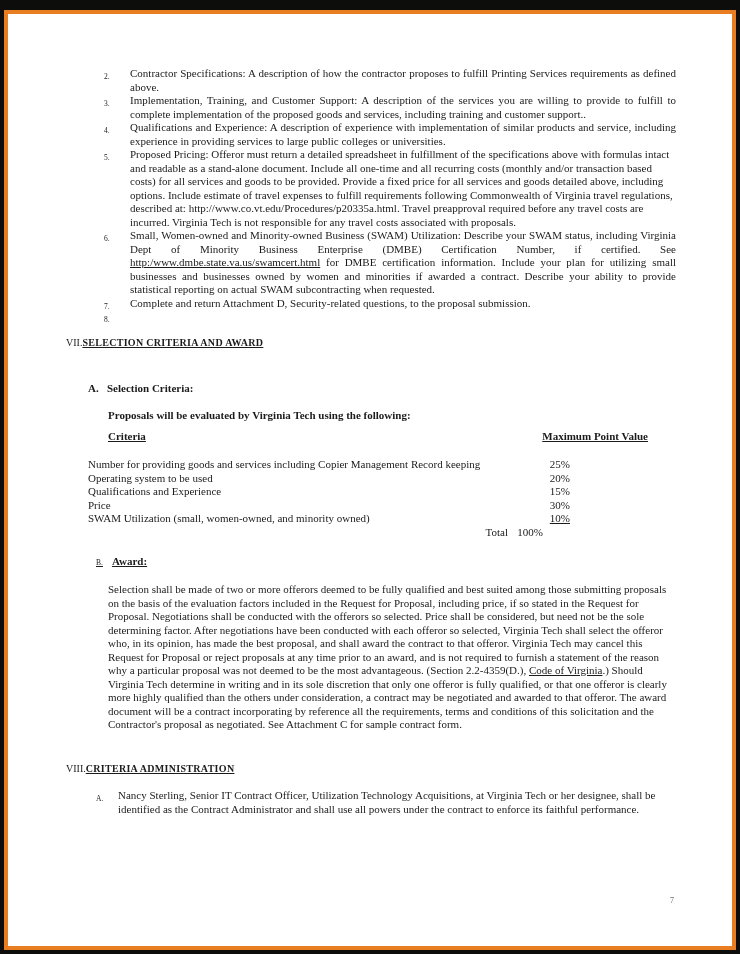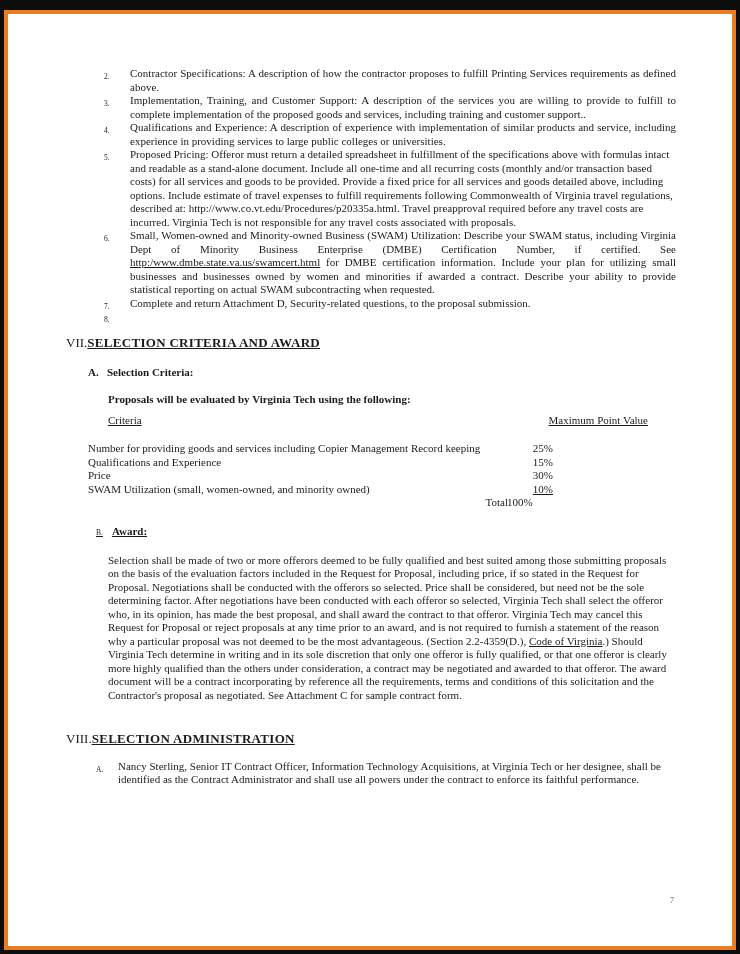--- a/index.html
+++ b/index.html
@@ -27,40 +27,40 @@
   .olist { margin:0 56px 0 122px; }
   .oitem { position:relative; }
   .oitem .num {
     position:absolute; left:-26px; top:3px;
     font-size:7.5px;
   }
   .just { text-align:justify; }
   .u { text-decoration:underline; }
 
   
-  .sec-heading { margin:26px 56px 0 58px; font-size:13px; white-space:nowrap; }
+  .sec-heading { margin:26px 56px 0 58px; font-size:10px; white-space:nowrap; }
   .sec-heading .numeral { font-weight:normal; }
   .sec-heading .title { font-weight:bold; text-decoration:underline; letter-spacing:0.3px; }
   .sec-heading.s8 { margin-top:30px; }
 
-  .sub-heading { margin:16px 0 0 80px; font-weight:bold; }
+  .sub-heading { margin:32px 0 0 80px; font-weight:bold; }
   .sub-heading .slbl { display:inline-block; width:19px; font-weight:bold; }
 
   .intro { margin:14px 56px 0 100px;font-weight:bold; }
 
   
   .crit-table { margin-left:80px; width:560px; }
   .crit-head { display:flex; justify-content:space-between; margin-top:7px; padding-left:20px; }
-  .crit-head span { text-decoration:underline; }
+  .crit-head span { text-decoration:underline;font-weight:bold; }
   .crit-body { margin-top:15px; }
   .crow { position:relative; }
-  .cval { position:absolute; right:95px; top:0; width:46px; text-align:right; }
+  .cval { position:absolute; right:78px; top:0; width:46px; text-align:right; }
   .total-row { position:relative; height:14px; }
   .total-lbl { position:absolute; right:140px; }
-  .total-val { position:absolute; right:95px; width:46px; text-align:left; }
+  .total-val { position:absolute; right:95px; width:46px; text-align:center; }
 
   
   .award-row { margin:15px 0 0 88px;text-decoration:underline; }
   .small-lbl { font-size:7.5px; }
   .award-row .bold { font-weight:bold; margin-left:9px; }
   .award-para { margin:14px 56px 0 100px; }
 
   
   .viii-item { margin:14px 62px 0 110px; position:relative; }
   .viii-item .num { position:absolute; left:-22px; top:3px; font-size:7.5px; }
@@ -117,20 +117,24 @@
       <div class="crit-head">
         <span>Criteria</span>
         <span>Maximum Point Value</span>
       </div>
       <div class="crit-body">
         <div class="crow">
           <span>Number for  providing goods and services including Copier Management Record keeping</span>
           <span class="cval">25%</span>
         </div>
         <div class="crow">
+          <span>Operating system to be used</span>
+          <span class="cval">20%</span>
+        </div>
+        <div class="crow">
           <span>Qualifications and Experience</span>
           <span class="cval">15%</span>
         </div>
         <div class="crow">
           <span>Price</span>
           <span class="cval">30%</span>
         </div>
         <div class="crow">
           <span>SWAM Utilization (small, women-owned, and minority owned)</span>
           <span class="cval u">10%</span>
@@ -144,24 +148,24 @@
 
     <div class="award-row">
       <span class="small-lbl">B.</span><span class="bold">Award:</span>
     </div>
 
     <div class="award-para">
       <span>Selection shall be made of two or more offerors deemed to be fully qualified and best suited among those submitting proposals on the basis of the evaluation factors included in the Request for Proposal, including price, if so stated in the Request for Proposal.  Negotiations shall be conducted with the offerors so selected.  Price shall be considered, but need not be the sole determining factor.  After negotiations have been conducted with each offeror so selected, Virginia Tech shall select the offeror who, in its opinion, has made the best proposal, and shall award the contract to that offeror.  Virginia Tech may cancel this Request for Proposal or reject proposals at any time prior to an award, and is not required to furnish a statement of the reason why a particular proposal was not deemed to be the most advantageous.  (Section 2.2-4359(D.), </span><span class="u">Code of Virginia</span><span>.)  Should Virginia Tech determine in writing and in its sole discretion that only one offeror is fully qualified, or that one offeror is clearly more highly qualified than the others under consideration, a contract may be negotiated and awarded to that offeror.  The award document will be a contract incorporating by reference all the requirements, terms and conditions of this solicitation and the Contractor's proposal as negotiated.  See Attachment C for sample contract form.</span>
     </div>
 
     <div class="sec-heading s8">
-      <span class="numeral">VIII.</span><span class="title">SELECTION ADMINISTRATION</span>
+      <span class="numeral">VIII.</span><span class="title">CRITERIA ADMINISTRATION</span>
     </div>
 
     <div class="viii-item">
       <span class="num">A.</span>
-      <span>Nancy Sterling, Senior IT Contract Officer, Information Technology Acquisitions, at Virginia Tech or her designee, shall be identified as the Contract Administrator and shall use all powers under the contract to enforce its faithful performance.</span>
+      <span>Nancy Sterling, Senior IT Contract Officer, Utilization Technology Acquisitions, at Virginia Tech or her designee, shall be identified as the Contract Administrator and shall use all powers under the contract to enforce its faithful performance.</span>
     </div>
 
   </div>
 
   <div class="pagenum">7</div>
 </div>
 
 </body></html>

